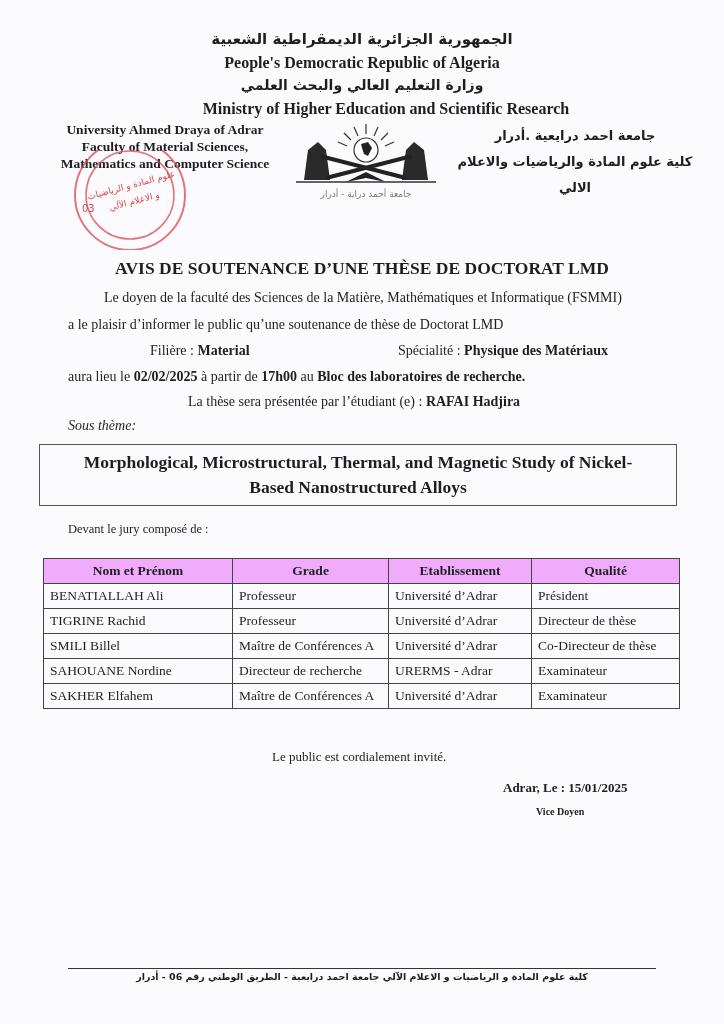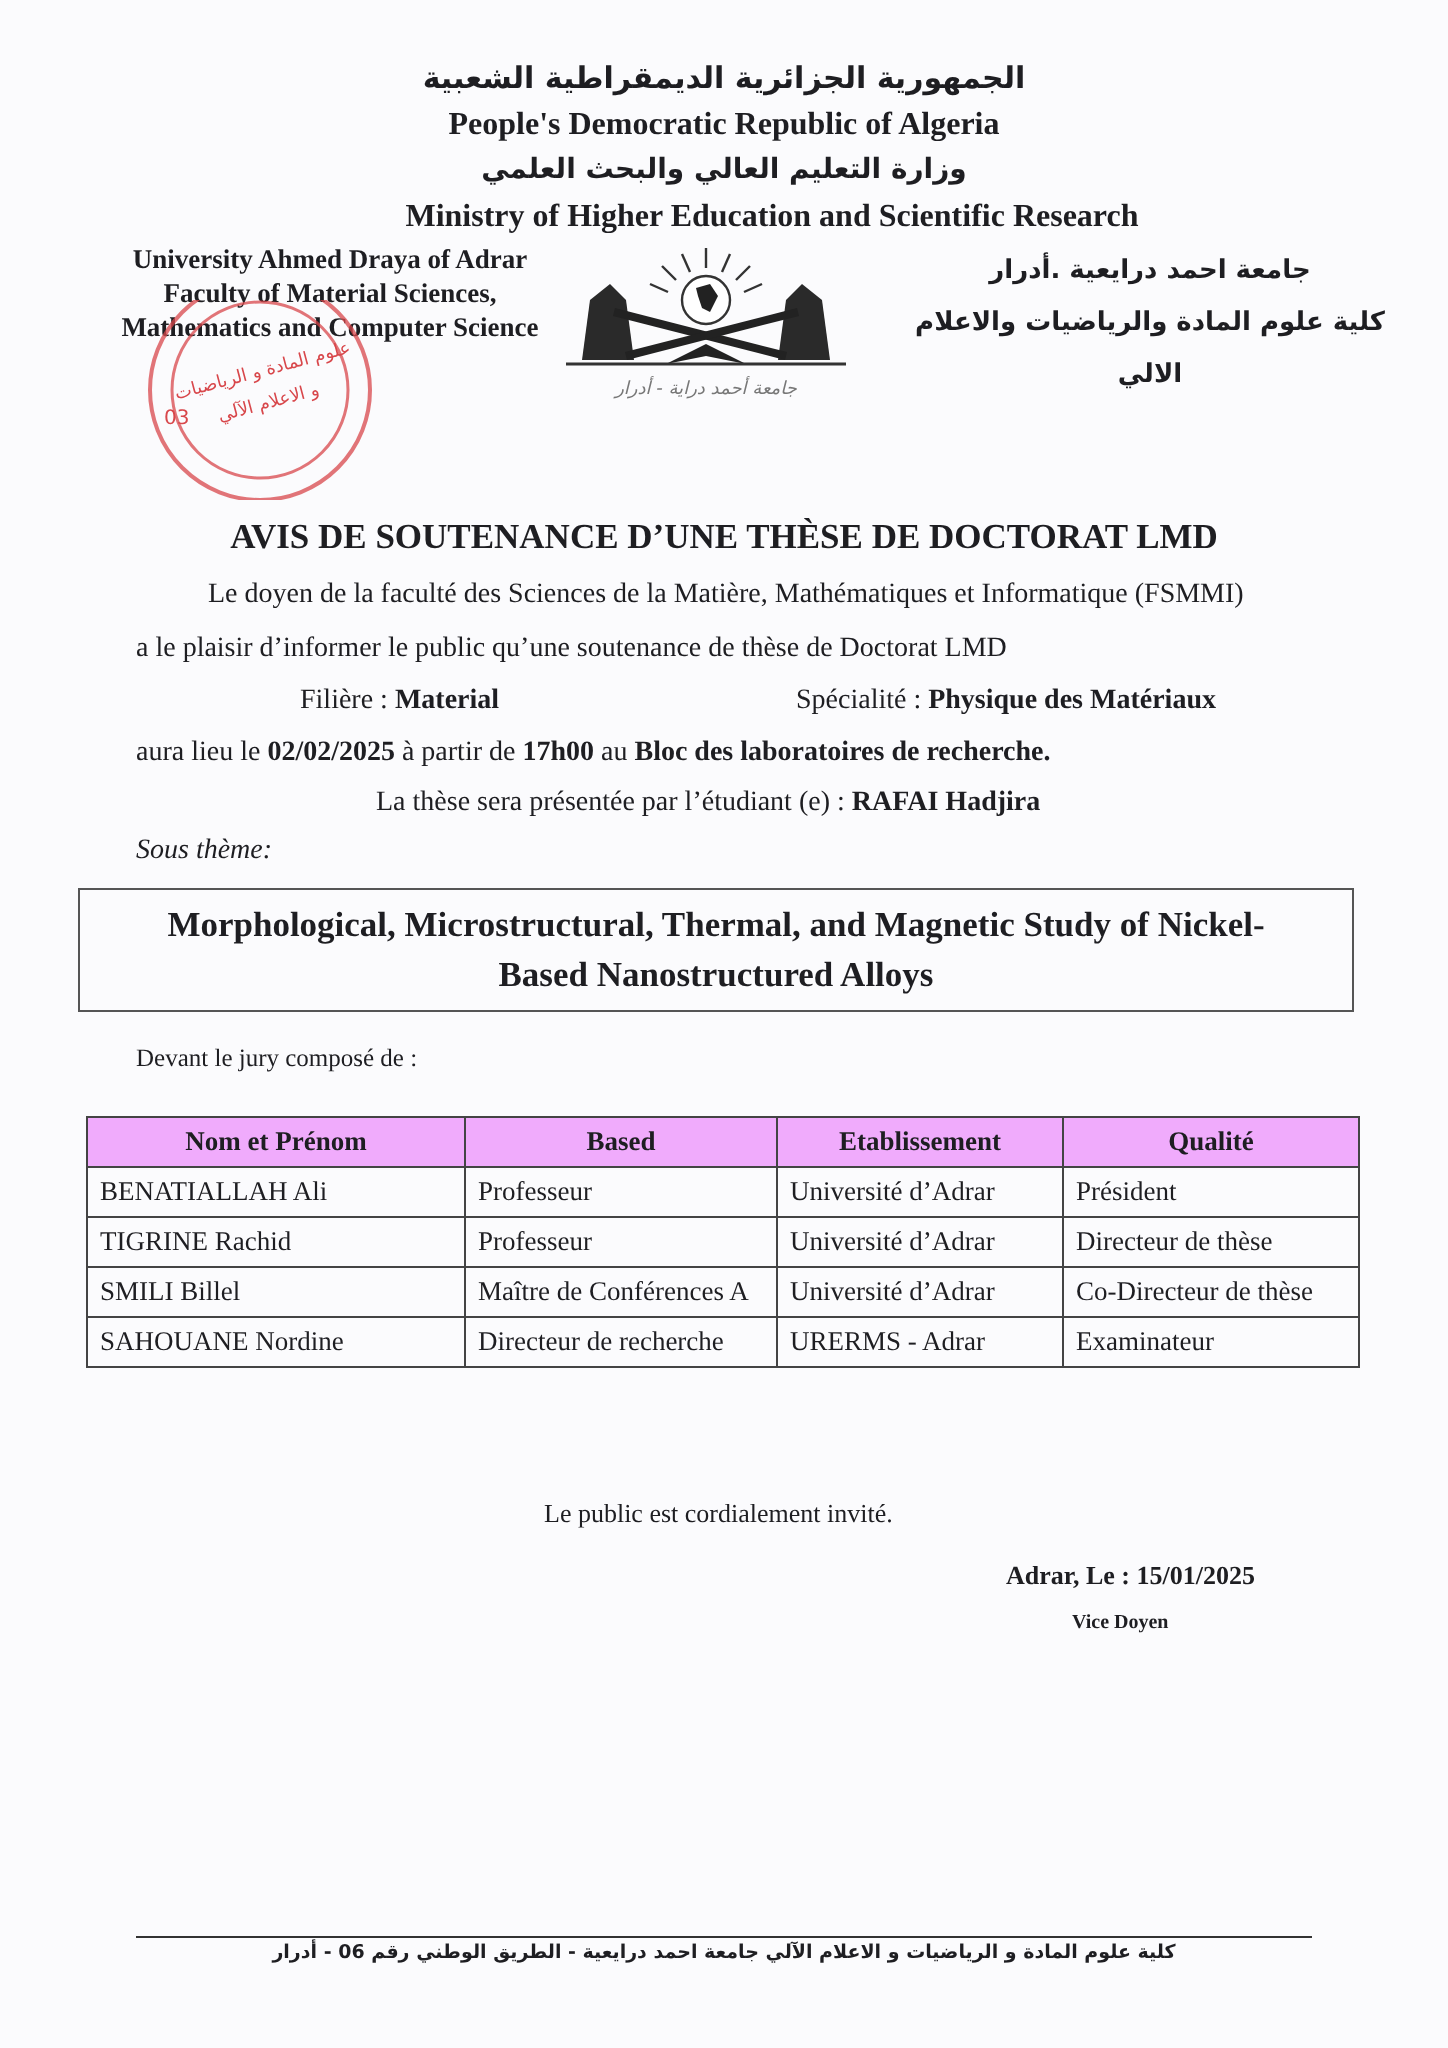--- a/index.html
+++ b/index.html
@@ -10,21 +10,21 @@
   .ar { direction:rtl; font-family:"DejaVu Sans", sans-serif; }
 
   #hdr-ar1 { top:30px; left:0; width:724px; font-size:15px; font-weight:bold; }
   #hdr-en1 { top:54px; left:0; width:724px; font-size:16px; font-weight:bold; }
   #hdr-ar2 { top:77px; left:0; width:724px; font-size:14px; font-weight:bold; }
   #hdr-en2 { top:100px; left:0; width:724px; font-size:16px; font-weight:bold;padding-left:24px; }
 
   #uni-en { top:121px; left:30px; width:270px; font-size:13.5px; font-weight:bold; line-height:17px; text-align:center; }
   #uni-ar { top:123px; left:440px; width:270px; font-size:13px; font-weight:bold; line-height:26px; text-align:center; }
 
-  #logo { top:120px; left:283px; width:140px; height:82px;font-style:italic; }
+  #logo { top:120px; left:296px; width:140px; height:82px; }
   #stamp { top:150px; left:60px; width:150px; height:100px; }
 
   #title { top:243px; left:0; width:724px; font-size:17.5px; font-weight:bold;margin-top:15px; }
 
   .para { font-size:14px; }
   #p1 { top:290px; left:104px; }
   #p2 { top:317px; left:68px; }
   #p3a { top:343px; left:150px; }
   #p3b { top:343px; left:398px; }
   #p4 { top:369px; left:68px; }
@@ -131,21 +131,21 @@
 <table class="abs" id="jury-table">
   <colgroup>
       <col class="c1">
       <col class="c2">
       <col class="c3">
       <col class="c4">
     </colgroup>
   <thead>
     <tr>
       <th>Nom et Prénom</th>
-      <th>Based</th>
+      <th>Grade</th>
       <th>Etablissement</th>
       <th>Qualité</th>
     </tr>
   </thead>
   <tbody>
     <tr>
       <td>BENATIALLAH Ali</td>
       <td>Professeur</td>
       <td>Université d’Adrar</td>
       <td>Président</td>
@@ -161,20 +161,26 @@
       <td>Maître de Conférences A</td>
       <td>Université d’Adrar</td>
       <td>Co-Directeur de thèse</td>
     </tr>
     <tr>
       <td>SAHOUANE Nordine</td>
       <td>Directeur de recherche</td>
       <td>URERMS - Adrar</td>
       <td>Examinateur</td>
     </tr>
+    <tr>
+      <td>SAKHER Elfahem</td>
+      <td>Maître de Conférences A</td>
+      <td>Université d’Adrar</td>
+      <td>Examinateur</td>
+    </tr>
   </tbody>
 </table>
 
 <div class="abs" id="invite">Le public est cordialement invité.</div>
 <div class="abs" id="date">Adrar, Le : 15/01/2025</div>
 <div class="abs" id="signer">Vice Doyen</div>
 
 <div class="abs" id="footer-line"></div>
 <div class="abs ar" id="footer">كلية علوم المادة و الرياضيات و الاعلام الآلي جامعة احمد درايعية - الطريق الوطني رقم 06 - أدرار</div>
 

